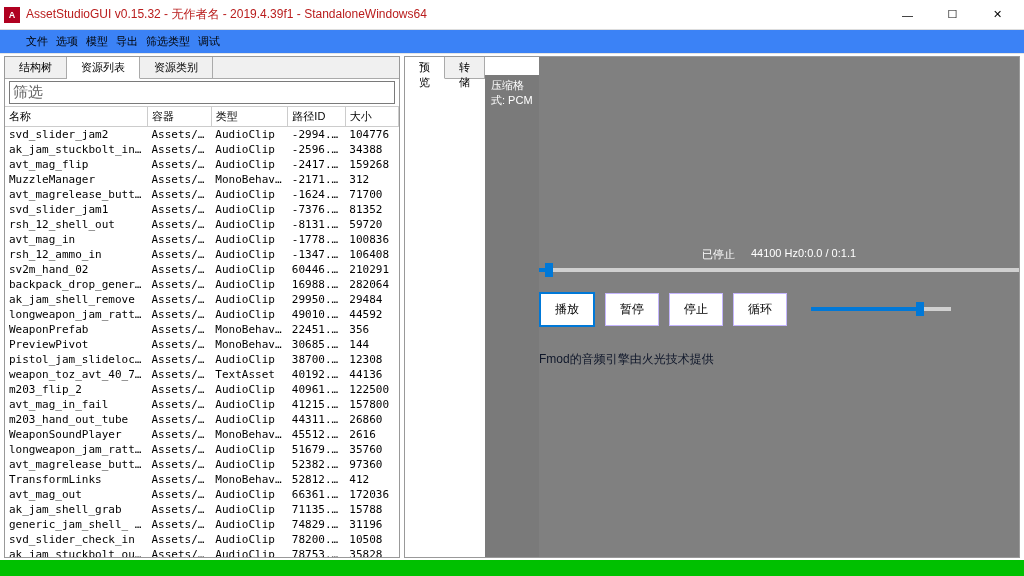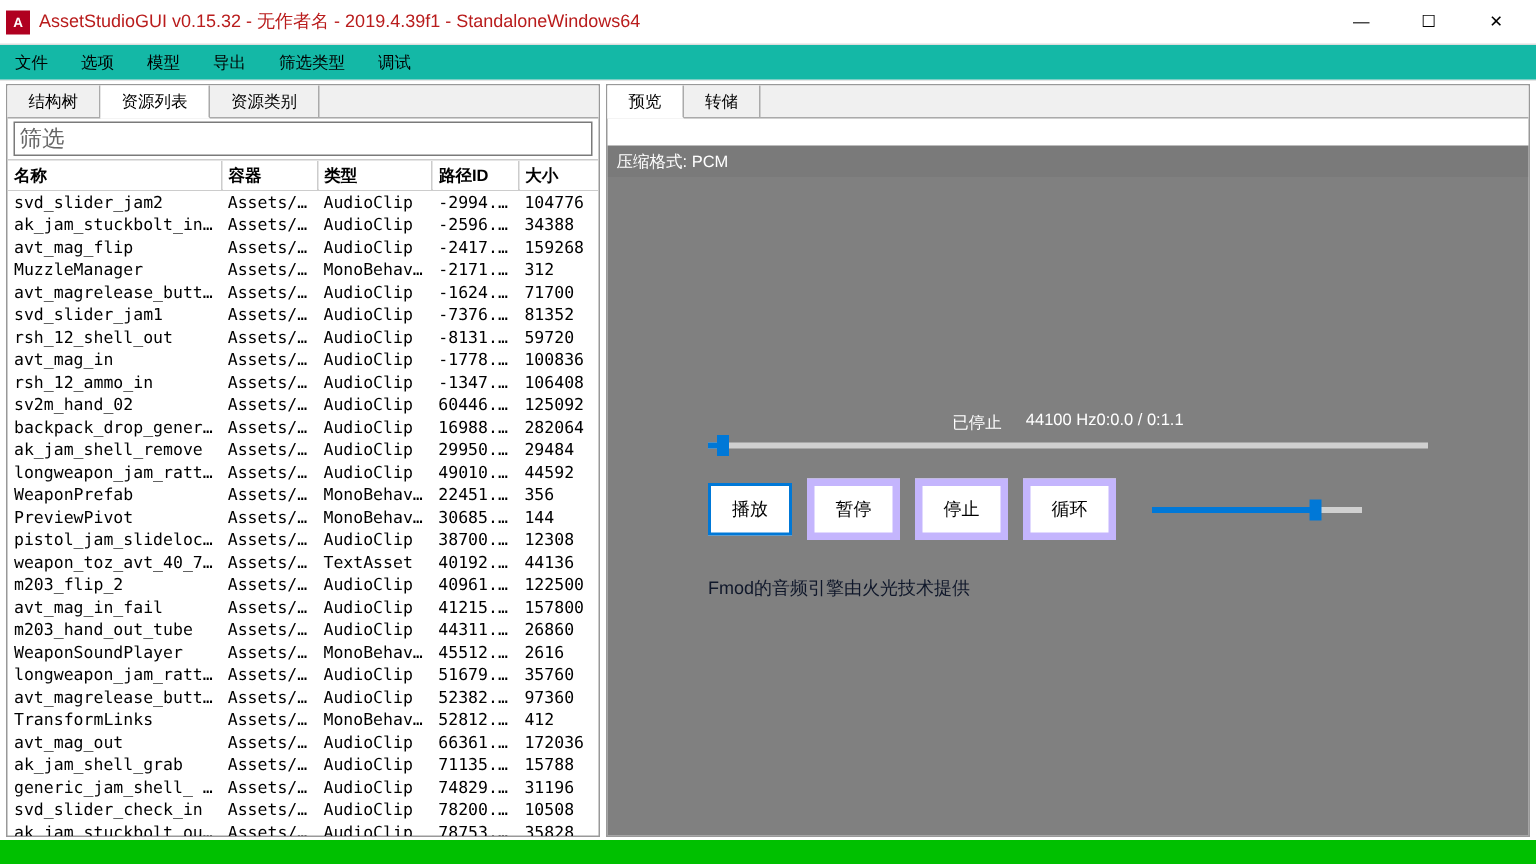--- a/index.html
+++ b/index.html
@@ -2,50 +2,50 @@
 <html><head>
 <meta charset="utf-8">
 <style>
 * { margin: 0; padding: 0; box-sizing: border-box; font-family: "Microsoft YaHei", "SimSun", Arial, sans-serif; font-size: 11px; }
 body { background: #fff; width: 1024px; height: 576px; overflow: hidden; }
 .titlebar { height: 30px; background: #fff; border-bottom: 1px solid #ddd; display: flex; align-items: center; padding: 0 4px; }
 .title-icon { width: 16px; height: 16px; background: #b00020; margin-right: 6px; display:flex; align-items:center; justify-content:center; color:#fff; font-weight:bold; font-size:9px; }
 .title-text { flex: 1; color: #b91c1c; font-size: 12px; }
 .win-btns { display: flex; }
 .win-btn { width: 45px; height: 28px; display: flex; align-items: center; justify-content: center; cursor: pointer; }
-.menubar { height: 24px; background: #14b8a6; display: flex; align-items: center; padding: 0 6px; gap: 14px; border-bottom: 1px solid #e5e5e5; }
+.menubar { height: 24px; background: #3b82f6; display: flex; align-items: center; padding: 0 22px; border-bottom: 1px solid #e5e5e5; }
 .menu-item { cursor: pointer; padding: 2px 4px; }
 .content { display: flex; height: calc(576px - 30px - 24px - 16px); }
 .left-panel { width: 396px; border: 1px solid #999; margin: 2px 2px 2px 4px; display: flex; flex-direction: column; background:#fff; }
-.right-panel { flex: 1; border: 1px solid #999; margin: 2px 4px 2px 2px; display: flex; flex-direction: column; }
+.right-panel { flex: 1; border: 1px solid #999; margin: 2px 4px 2px 2px; display: flex; flex-direction: row; }
 .tabs { display: flex; background: #f0f0f0; height: 22px; border-bottom: 1px solid #aaa; }
 .tab { padding: 3px 14px; cursor: pointer; border-right: 1px solid #aaa; background: #f0f0f0; }
 .tab.active { background: #fff; border-bottom: 1px solid #fff; margin-bottom: -1px; }
 .filter-row { padding: 2px 4px; border-bottom: 1px solid #ccc; }
 .filter-input-wrap { border: 1px solid #7a7a7a; padding: 1px 3px; background:#fff; }
 .filter-label { color: #666; font-size: 15px; }
 .table-wrap { flex: 1; overflow-y: scroll; overflow-x: hidden; position: relative; }
 .tbl { width: 100%; border-collapse: collapse; table-layout: fixed; }
-.tbl th { text-align: left; font-weight: bold; padding: 2px 4px; border-right: 1px solid #ccc; border-bottom: 1px solid #ccc; background: #fff; position: sticky; top: 0; height: 18px; }
+.tbl th { text-align: left; font-weight: normal; padding: 2px 4px; border-right: 1px solid #ccc; border-bottom: 1px solid #ccc; background: #fff; position: sticky; top: 0; height: 18px; }
 .tbl td { padding: 1px 4px; white-space: nowrap; overflow: hidden; text-overflow: ellipsis; height: 15px; font-family: "SimSun", monospace; }
 .col-name { width: 134px; }
 .col-cont { width: 60px; }
 .col-type { width: 72px; }
 .col-pid  { width: 54px; }
 .col-size { width: 50px; }
 .preview-header { background: #7a7a7a; color: #fff; padding: 3px 6px; font-size: 11px; margin-top: 18px; }
 .preview-body { flex: 1; background: #808080; display: flex; flex-direction: column; align-items: center; justify-content: center; position: relative; }
 .audio-panel { width: 480px; color: #fff; }
 .status-row { display: flex; justify-content: center; margin-bottom: 6px; font-size: 12px; }
 .status-left { display:flex; gap:16px; }
 .track { height: 4px; background: #d0d0d0; position: relative; margin-bottom: 20px; }
 .track-fill { position: absolute; left: 0; top: 0; height: 100%; width: 2%; background: #0078d7; }
 .track-thumb { position: absolute; left: 2%; top: -5px; width: 8px; height: 14px; background: #0078d7; transform: translateX(-50%); }
 .btn-row { display: flex; gap: 10px; align-items: center; }
-.aud-btn { background: #fff; color: #000; border: 5px solid #c4b5fd; padding: 7px 14px; cursor: pointer; font-size: 12px; }
+.aud-btn { background: #fff; color: #000; border: 1px solid #c4b5fd; padding: 7px 14px; cursor: pointer; font-size: 12px; }
 .aud-btn.primary { border: 2px solid #0078d7; }
 .vol-track { width: 140px; height: 4px; background: #d0d0d0; position: relative; margin-left: 14px; }
 .vol-fill { position: absolute; left:0; top:0; height:100%; width:78%; background:#0078d7; }
 .vol-thumb { position: absolute; left: 78%; top: -5px; width: 8px; height: 14px; background: #0078d7; transform: translateX(-50%); }
 .fmod-note { margin-top: 24px; color: #0f172a; font-size: 12px; }
 .statusbar { height: 16px; background: #00c000; }
 ::-webkit-scrollbar { width: 16px; }
 ::-webkit-scrollbar-track { background: #f0f0f0; }
 ::-webkit-scrollbar-thumb { background: #c0c0c0; border: 1px solid #a0a0a0; }
 </style>
@@ -156,21 +156,21 @@
               <td>Assets/C...</td>
               <td>AudioClip</td>
               <td>-1347...</td>
               <td>106408</td>
             </tr>
             <tr>
               <td>sv2m_hand_02</td>
               <td>Assets/C...</td>
               <td>AudioClip</td>
               <td>60446...</td>
-              <td>125092</td>
+              <td>210291</td>
             </tr>
             <tr>
               <td>backpack_drop_generic2</td>
               <td>Assets/C...</td>
               <td>AudioClip</td>
               <td>16988...</td>
               <td>282064</td>
             </tr>
             <tr>
               <td>ak_jam_shell_remove</td>

